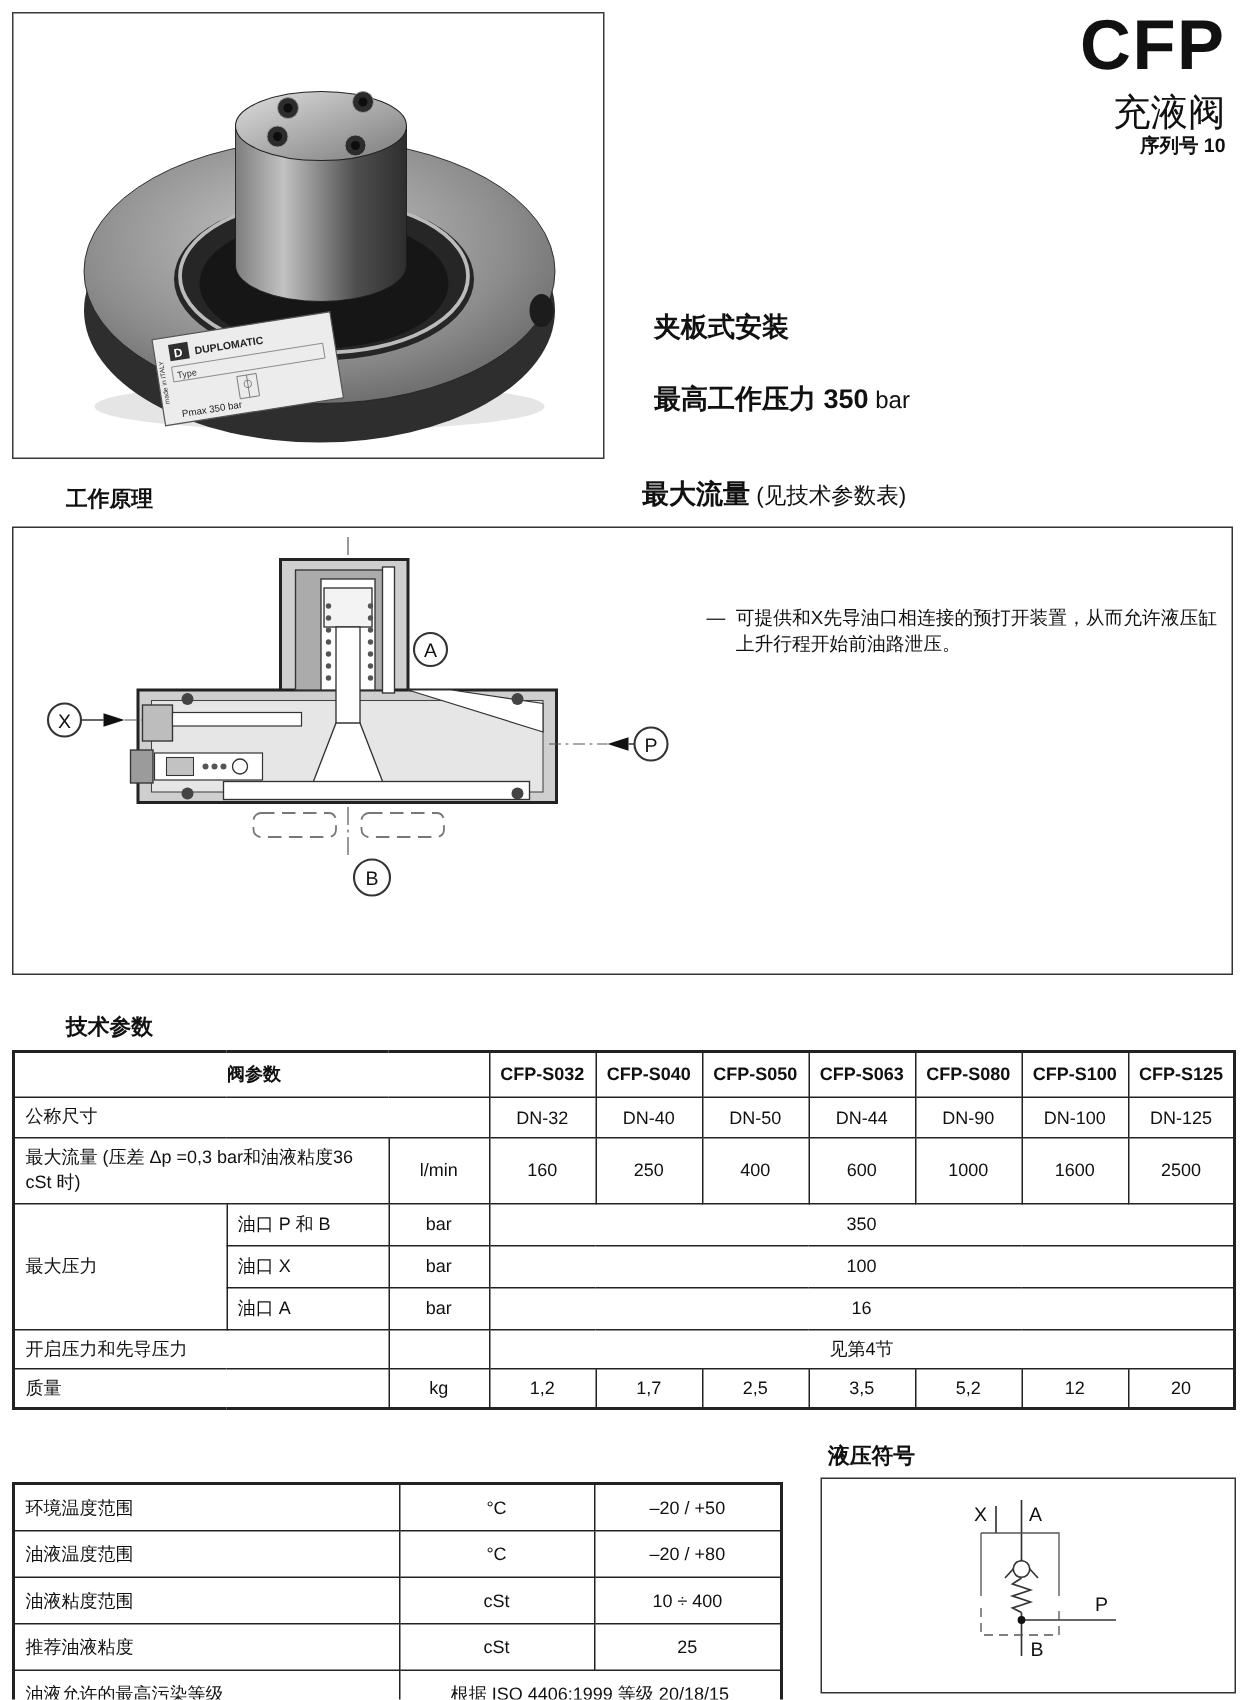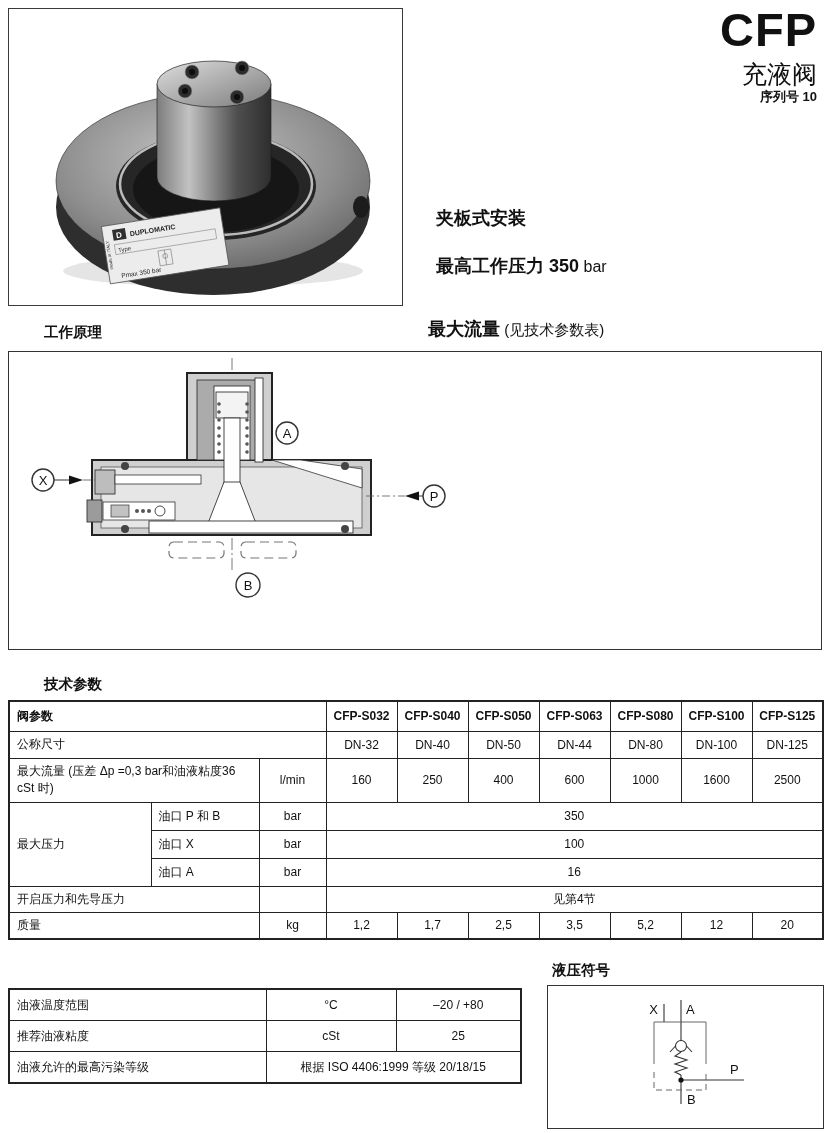--- a/index.html
+++ b/index.html
@@ -29,21 +29,21 @@
   .wp-box{left:8px;top:351px;width:812px;height:297px;border:1px solid #333;}
   .wp-bullets{position:absolute;left:462px;top:52px;width:348px;font-size:12.5px;line-height:1.38;}
   .bullet{display:flex;margin-bottom:9px;}
   .bullet::before{content:"\2014";margin-right:7px;flex:0 0 auto;}
 
   table{border-collapse:collapse;table-layout:fixed;}
   td{border:1px solid #222;font-size:12px;padding:2px 4px;overflow:hidden;}
   .tech-table{left:8px;top:700px;width:814px;}
   .tech-table td.lbl{text-align:left;padding-left:7px;}
   .tech-table td.ctr{text-align:center;}
-  .tech-table td.hdr{font-weight:bold;}
+  .tech-table td.hdr{font-weight:bold;text-align:center;}
   .tech-table{border:2px solid #222;}
   .fluid-table{left:8px;top:988px;width:512px;border:2px solid #222;}
   .fluid-table td{height:26px;}
   .fluid-table td.lbl{padding-left:7px;}
   .fluid-table td.ctr{text-align:center;}
 
   .hs-box{left:547px;top:985px;width:275px;height:142px;border:1px solid #333;}
 
   svg text{font-family:"Liberation Sans",sans-serif;}
 </style>
@@ -186,20 +186,23 @@
       <polygon points="394,142 408,137.5 408,146.5" fill="#111"></polygon>
       <line x1="408" y1="142" x2="412" y2="142" stroke="#333" stroke-width="1"></line>
       <line x1="355" y1="142" x2="394" y2="142" stroke="#555" stroke-width="0.8" stroke-dasharray="8 3 2 3"></line>
       <circle cx="276" cy="79" r="11" fill="#fff" stroke="#333" stroke-width="1.4"></circle>
       <text x="276" y="84" font-size="13" text-anchor="middle" fill="#111">A</text>
       <circle cx="237" cy="231" r="12" fill="#fff" stroke="#333" stroke-width="1.4"></circle>
       <text x="237" y="236" font-size="13" text-anchor="middle" fill="#111">B</text>
     </g>
   </svg>
   <div class="wp-bullets">
+    <div class="bullet">
+        <span>可提供和X先导油口相连接的预打开装置，从而允许液压缸上升行程开始前油路泄压。</span>
+      </div>
   </div>
 </div>
 
 <div class="abs sec-heading tech-heading">技术参数</div>
 <table class="abs tech-table">
   <colgroup>
       <col style="width:142px">
       <col style="width:108px">
       <col style="width:67px">
       <col style="width:71px">
@@ -220,21 +223,21 @@
     <td class="ctr hdr">CFP-S080</td>
     <td class="ctr hdr">CFP-S100</td>
     <td class="ctr hdr">CFP-S125</td>
   </tr>
   <tr style="height:27px">
     <td colspan="3" class="lbl">公称尺寸</td>
     <td class="ctr">DN-32</td>
     <td class="ctr">DN-40</td>
     <td class="ctr">DN-50</td>
     <td class="ctr">DN-44</td>
-    <td class="ctr">DN-80</td>
+    <td class="ctr">DN-90</td>
     <td class="ctr">DN-100</td>
     <td class="ctr">DN-125</td>
   </tr>
   <tr style="height:44px">
     <td colspan="2" class="lbl">最大流量 (压差 Δp =0,3 bar和油液粘度36 cSt 时)</td>
     <td class="ctr">l/min</td>
     <td class="ctr">160</td>
     <td class="ctr">250</td>
     <td class="ctr">400</td>
     <td class="ctr">600</td>
@@ -277,24 +280,34 @@
 </tbody>
   </table>
 
 <table class="abs fluid-table">
   <colgroup>
       <col style="width:257px">
       <col style="width:130px">
       <col style="width:125px">
     </colgroup>
   <tbody>
+      <tr>
+    <td class="lbl">环境温度范围</td>
+    <td class="ctr">°C</td>
+    <td class="ctr">–20 / +50</td>
+  </tr>
   <tr>
     <td class="lbl">油液温度范围</td>
     <td class="ctr">°C</td>
     <td class="ctr">–20 / +80</td>
+  </tr>
+  <tr>
+    <td class="lbl">油液粘度范围</td>
+    <td class="ctr">cSt</td>
+    <td class="ctr">10 ÷ 400</td>
   </tr>
   <tr>
     <td class="lbl">推荐油液粘度</td>
     <td class="ctr">cSt</td>
     <td class="ctr">25</td>
   </tr>
   <tr>
     <td class="lbl">油液允许的最高污染等级</td>
     <td colspan="2" class="ctr">根据 ISO 4406:1999 等级 20/18/15</td>
   </tr>

